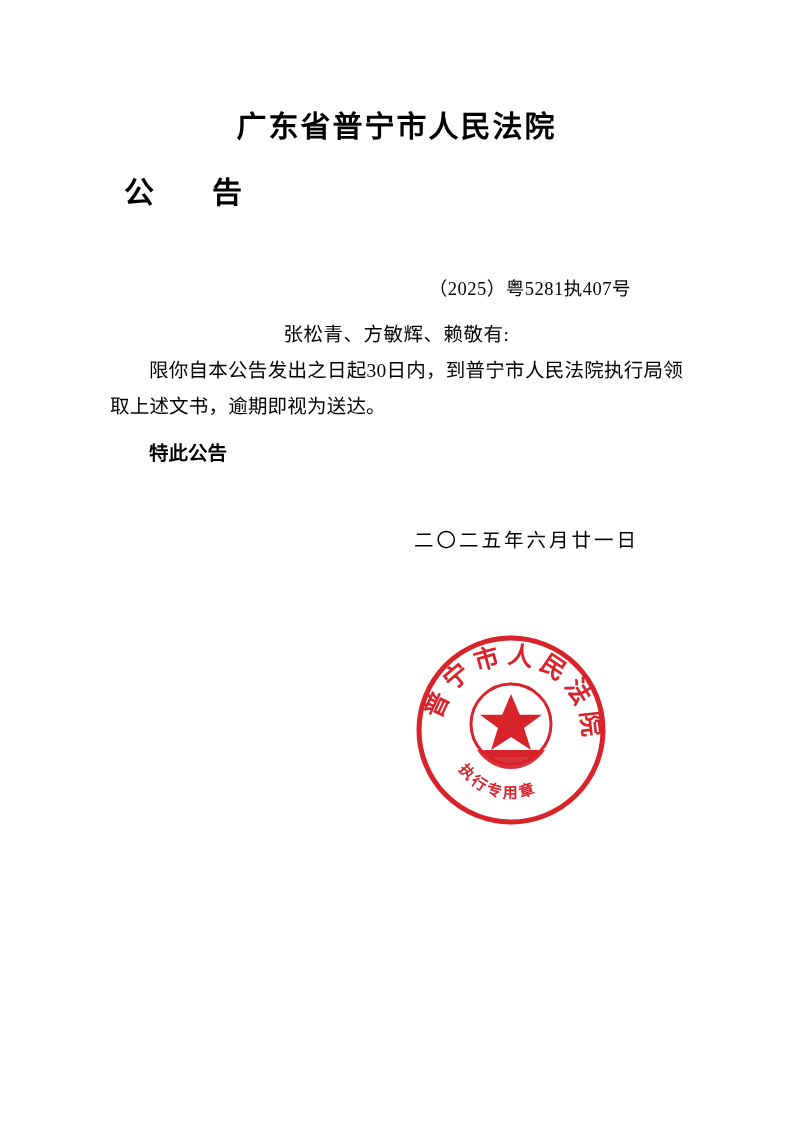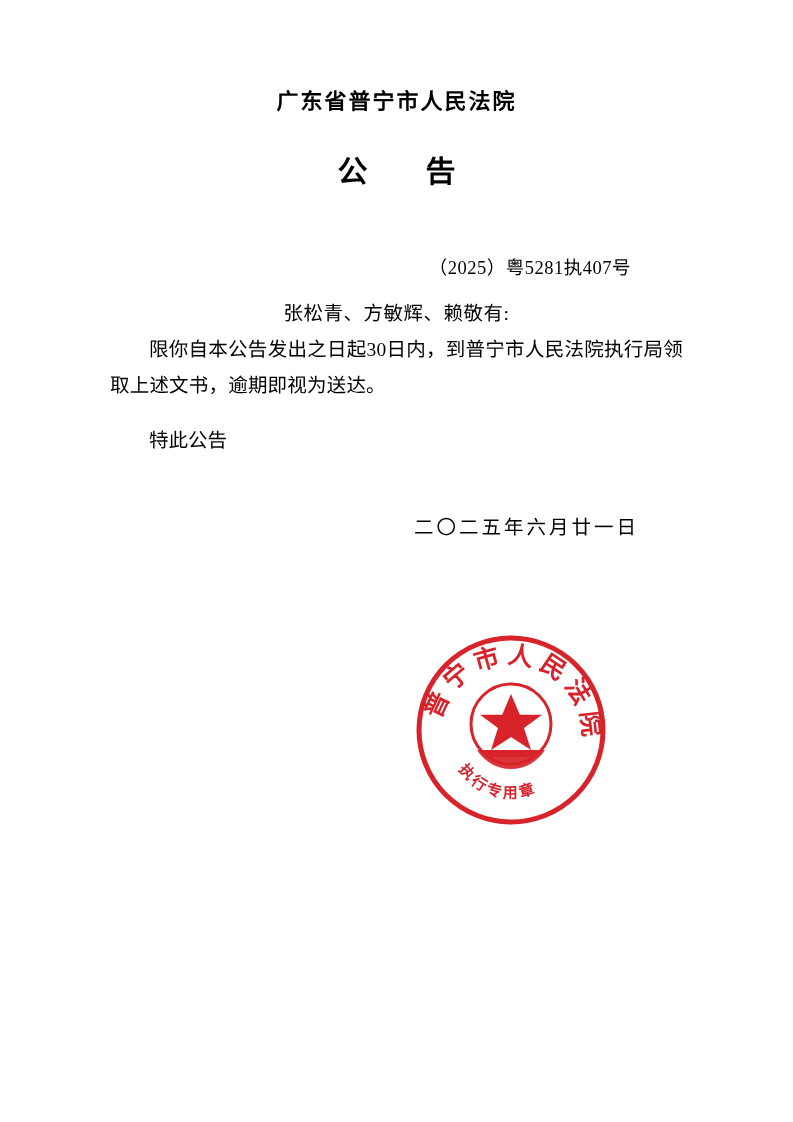--- a/index.html
+++ b/index.html
@@ -26,34 +26,33 @@
 
   .doc-body {
     position: absolute;
     left: 110px;
     top: 80px;
     width: 573px;
   }
 
   .court-title {
     text-align: center;
-    font-size: 22px;
+    font-size: 30px;
     font-weight: bold;
     letter-spacing: 2px;
     line-height: 1.3;
-    margin-top: 8px;
+    margin-top: 27px;
     font-family: "Liberation Serif", "DejaVu Serif", serif;
   }
 
   .doc-type {
-    text-align: center;
     font-size: 30px;
     font-weight: bold;
     letter-spacing: 14px;
-    margin-top: 30px;
+    margin-top: 22px;
     padding-left: 14px;
     font-family: "Liberation Serif", "DejaVu Serif", serif;
   }
 
   .case-number {
     text-align: right;
     font-size: 18.5px;
     margin-top: 62px;
     padding-right: 52px;
     letter-spacing: 0.5px;
@@ -76,21 +75,22 @@
     letter-spacing: 0.2px;
   }
 
   .para.tight {
     margin-top: 6px;
   }
 
   .closing {
     font-size: 19.5px;
     text-indent: 2em;
-    margin-top: 20px;
+    margin-top: 12px;
+    font-weight: bold;
   }
 
   .date-line {
     font-size: 19.5px;
     text-align: right;
     margin-top: 58px;
     padding-right: 44px;
     letter-spacing: 3px;
     position: relative;
     z-index: 1;

